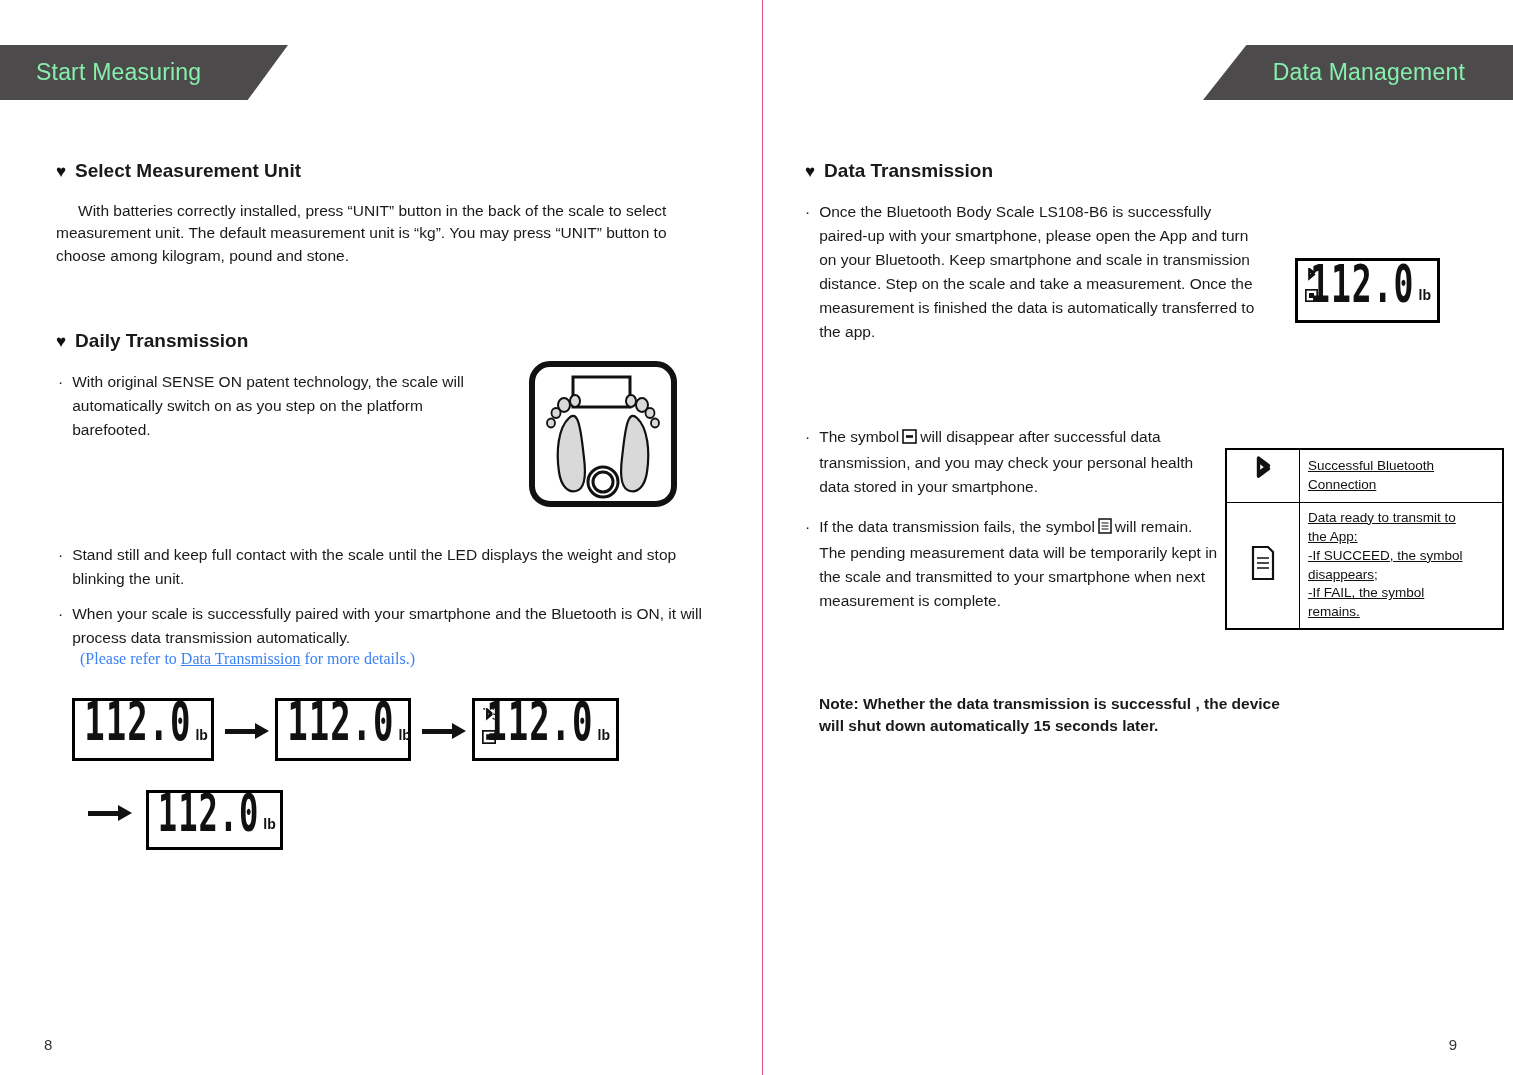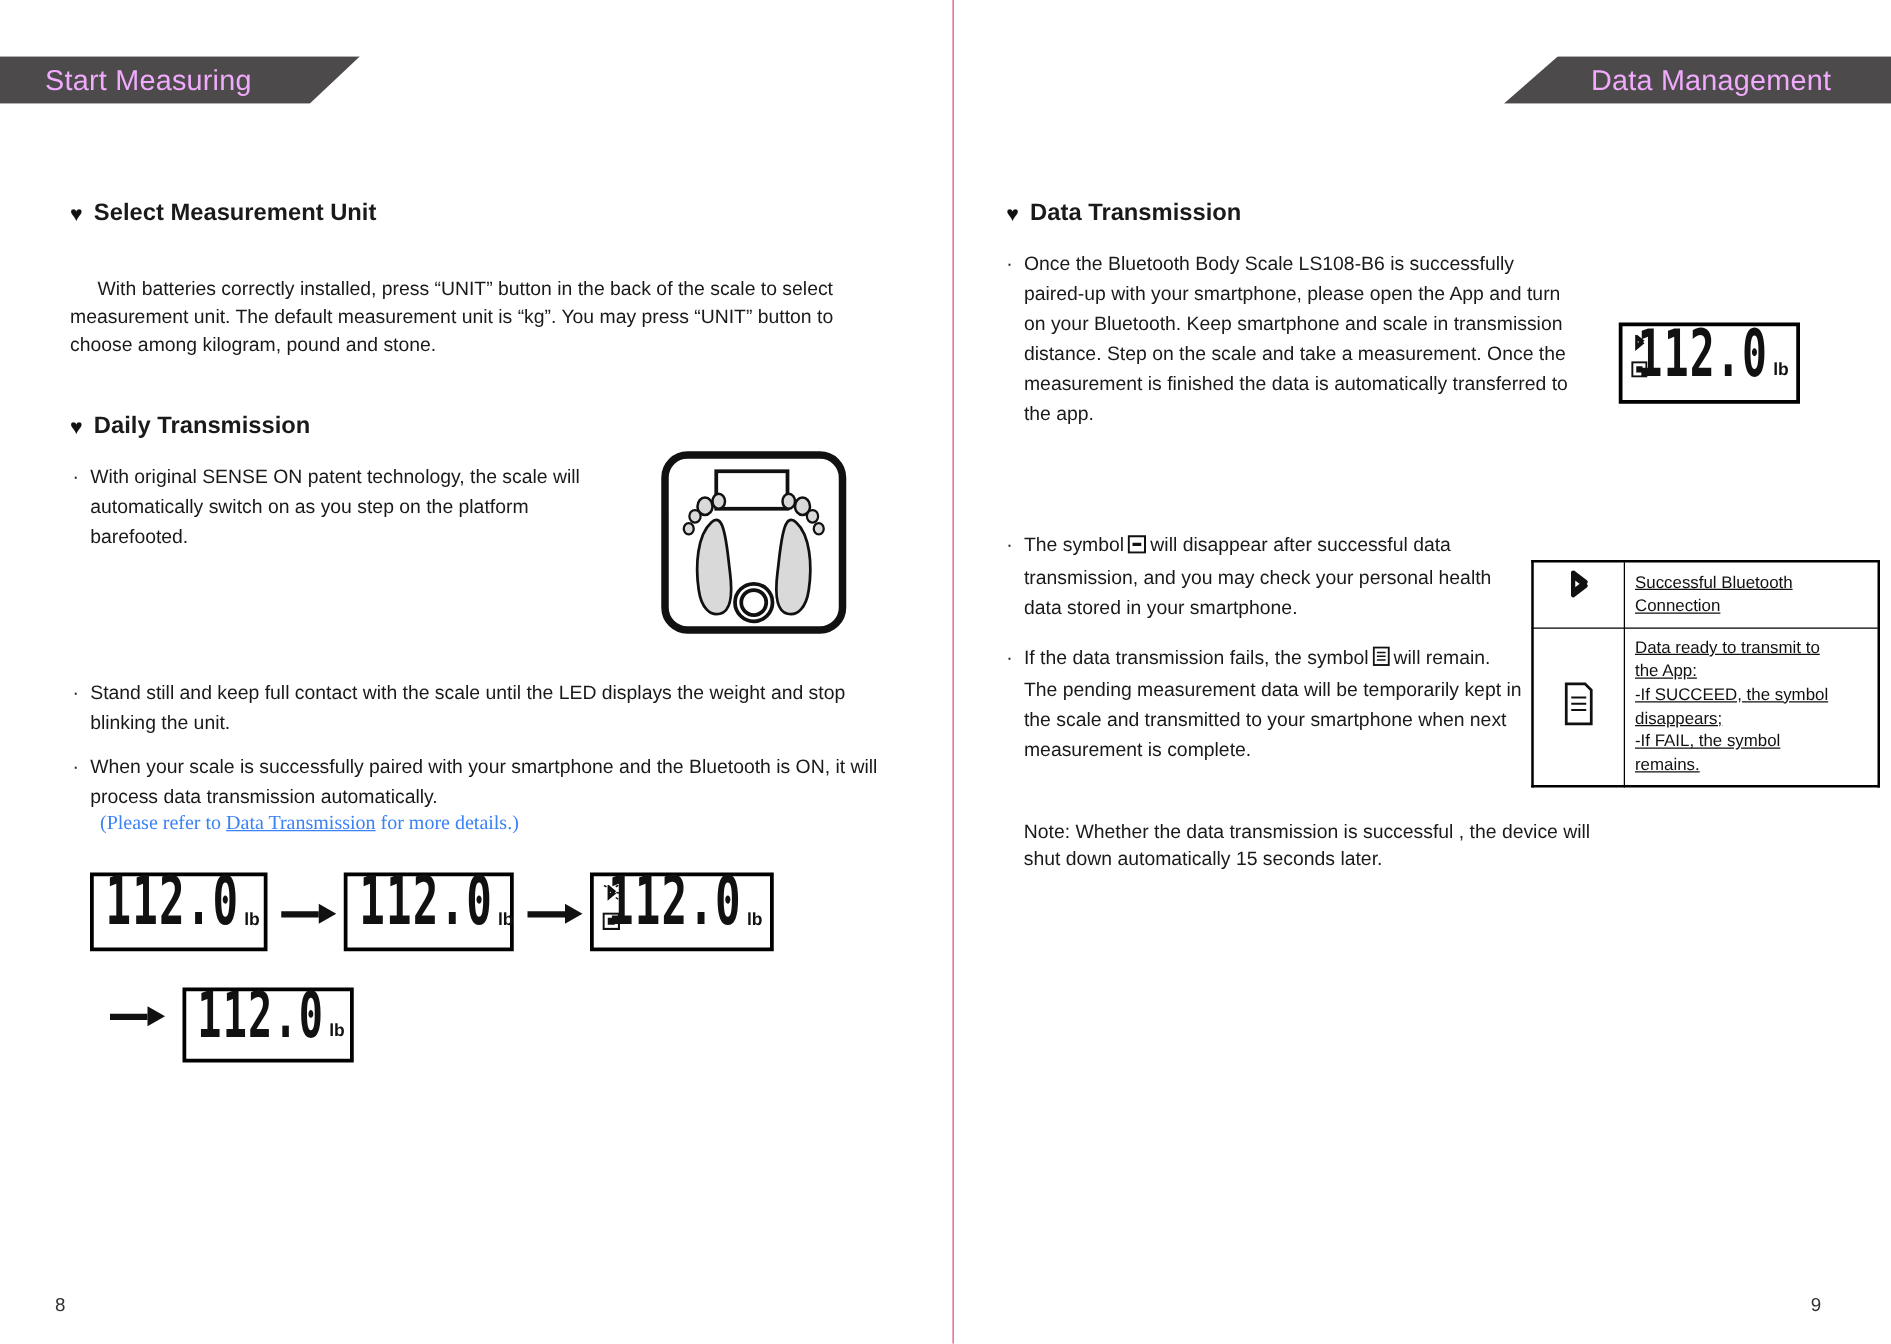--- a/index.html
+++ b/index.html
@@ -25,25 +25,25 @@
     background: #e0507a;
   }
   .page { position: absolute; top: 0; height: 1075px; }
   .page-left  { left: 0;    width: 762px; }
   .page-right { left: 763px; width: 750px; }
 
   
   .banner {
     position: absolute;
     top: 45px;
-    height: 38px;
+    height: 55px;
     background: #4d4a4b;
     display: flex;
     align-items: center;
-    color: #f0abfc;
+    color: #86efac;
     font-size: 23px;
     letter-spacing: .2px;
   }
   .banner-left {
     left: 0;
     width: 288px;
     padding-left: 36px;
     box-sizing: border-box;
     clip-path: polygon(0 0, 100% 0, 86% 100%, 0 100%);
   }
@@ -67,21 +67,21 @@
     white-space: nowrap;
   }
   .heart { font-size: 17px; line-height: 1; color: #111; }
 
   .para {
     position: absolute;
     font-size: 15.5px;
     line-height: 1.45;
     color: #1a1a1a;
   }
-  .para.indent { text-indent: 22px; margin-top: 21px; }
+  .para.indent { text-indent: 22px; }
 
   .bullet-item {
     position: absolute;
     display: flex;
     gap: 9px;
     font-size: 15.5px;
     line-height: 1.55;
     color: #1a1a1a;
   }
   .dot {
@@ -396,18 +396,18 @@
           <span class="line">the App:</span>
           <span class="line">-If SUCCEED, the symbol</span>
           <span class="line">disappears;</span>
           <span class="line">-If FAIL, the symbol</span>
           <span class="line">remains.</span>
         </td>
       </tr>
     </tbody>
       </table>
 
-    <div class="para" style="left:56px; top:655px; width:470px;">Note: Whether the data transmission is successful , the device will shut down automatically 15 seconds later.</div>
+    <div class="para" style="left:56px; top:693px; width:470px;font-weight:bold;">Note: Whether the data transmission is successful , the device will shut down automatically 15 seconds later.</div>
 
     <div class="page-number right">9</div>
   </div>
 
 </div>
 
 </body></html>

